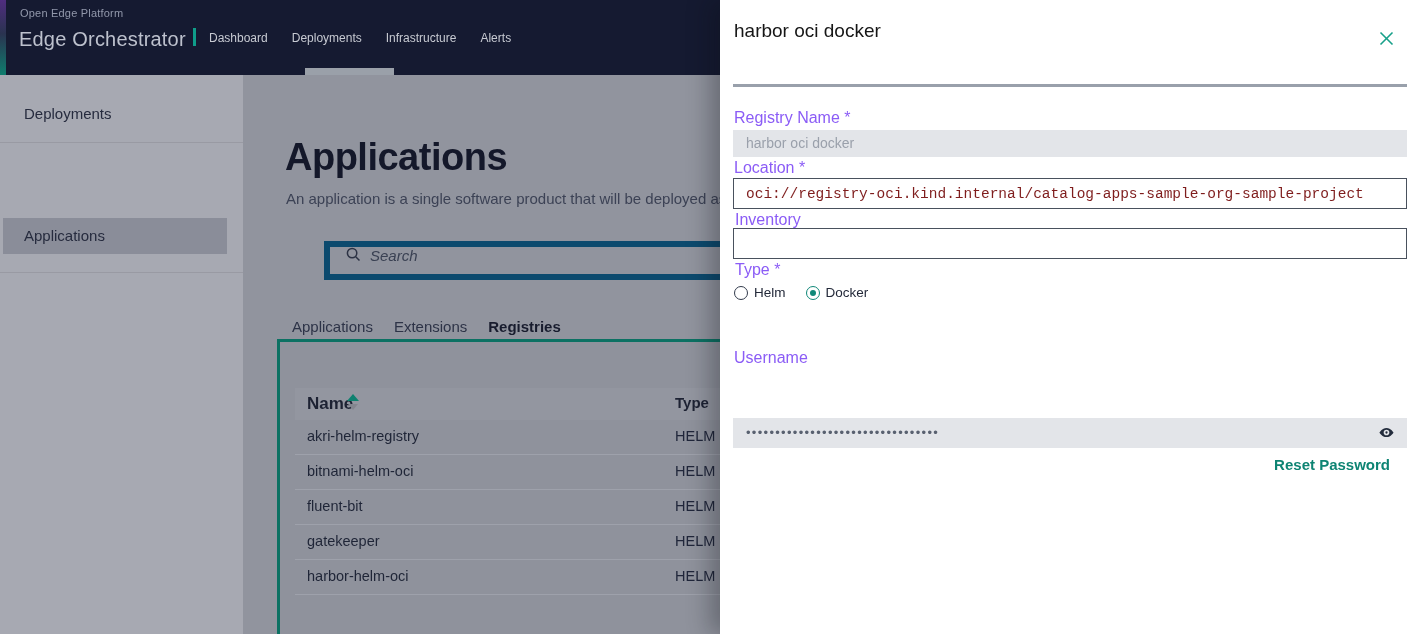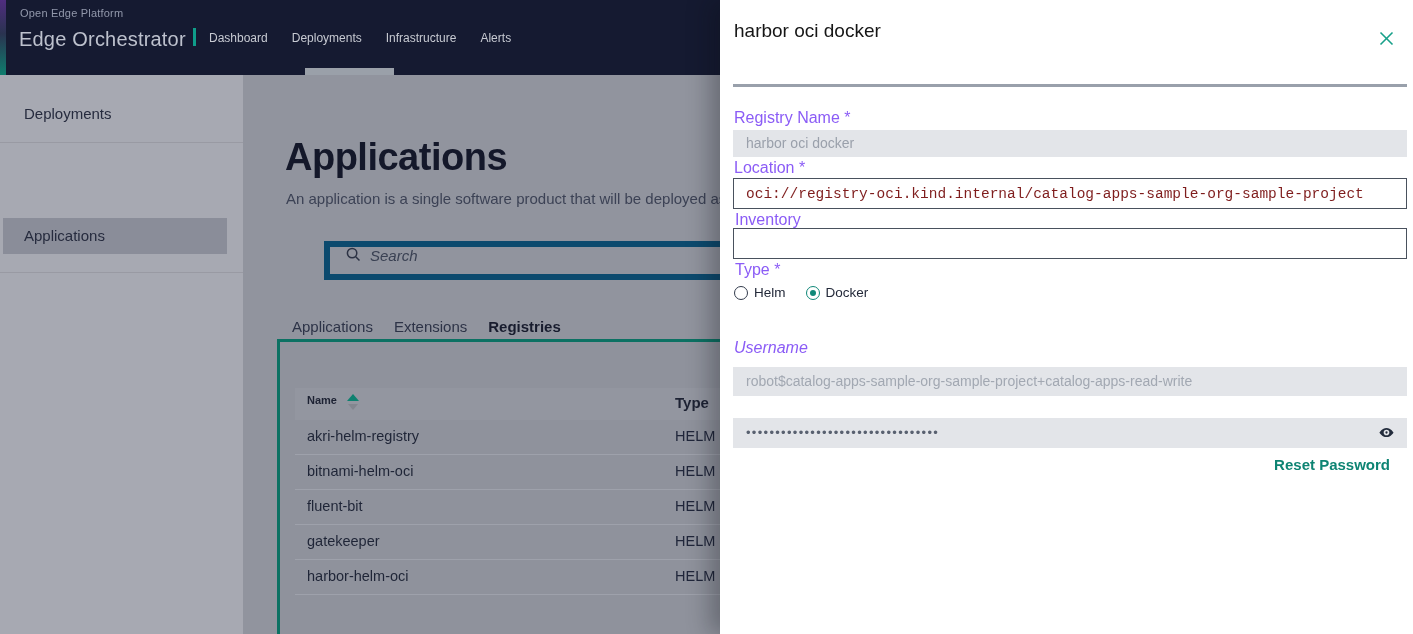--- a/index.html
+++ b/index.html
@@ -30,21 +30,21 @@
   .searchbox { position:absolute; left:281px; top:241px; width:560px; height:39px; border:6px solid #0c4a6e; display:flex; align-items:flex-start; z-index:1;margin-left:43px; }
   .searchbox svg { margin-left:16px; flex:0 0 auto; }
   .searchbox input { border:0; outline:0; background:transparent; font-family:"Liberation Sans",sans-serif;
     font-style:italic; font-size:15px; color:#3a4153; margin-left:9px; width:400px; }
   .searchbox input::placeholder { color:#3a4153; opacity:1; }
   .tabs { position:absolute; left:292px; top:318px; display:flex; gap:21px; z-index:1; }
   .tab { font-size:15px; color:#2d3347; white-space:nowrap; }
   .tab.active { color:#181c2e; font-weight:700; }
   .panel { position:absolute; left:277px; top:339px; width:880px; height:361px; border:3px solid #0c7163; background:#8f929c; z-index:1; }
   .thead { position:absolute; left:295px; top:388px; width:830px; height:32px; background:#9396a0; z-index:1; }
-  .th-name { position:absolute; left:12px; top:6px; font-size:11px; font-weight:700; color:#1d2233; }
+  .th-name { position:absolute; left:12px; top:6px; font-size:17px; font-weight:700; color:#1d2233; }
   .th-type { position:absolute; left:380px; top:6px; font-size:15px; font-weight:700; color:#1d2233; }
   .sort { position:absolute; left:52px; top:5px; width:12px; height:20px; }
   .sort .up { position:absolute; left:0; top:1px; width:0; height:0; border-left:6px solid transparent; border-right:6px solid transparent; border-bottom:7px solid #0e8170; }
   .sort .down { position:absolute; left:1px; top:11px; width:0; height:0; border-left:5px solid transparent; border-right:5px solid transparent; border-top:6px solid #83868f; }
   .rows { position:absolute; left:295px; top:420px; width:830px; z-index:1; }
   .row { position:relative; height:35px; border-bottom:1px solid #9ea1ab; }
   .cell-name { position:absolute; left:12px; top:8px; font-size:14.5px; color:#1f2537;text-align:center; }
   .cell-type { position:absolute; left:380px; top:8px; font-size:14.5px; color:#20263a; }
 
   
@@ -181,24 +181,21 @@
         <span class="radio-circle"></span>
         <span class="radio-label">Helm</span>
       </span>
       <span class="radio-opt checked">
         <span class="radio-circle"></span>
         <span class="radio-label">Docker</span>
       </span>
     </div>
 
 
-    <div class="f-label" style="top:339px;font-style:italic;">Username</div>
-    <div class="f-disabled" style="top:367px; height:29px;">
-      <div class="dis-text" style="line-height:29px; color:#a2a8b2;">robot$catalog-apps-sample-org-sample-project+catalog-apps-read-write</div>
-    </div>
+    <div class="f-label" style="top:349px;">Username</div>
 
     <div class="f-label" style="top:400px;margin-top:30px;">Password</div>
     <div class="f-disabled" style="top:418px; height:30px;">
       <div class="pw-dots">•••••••••••••••••••••••••••••••••</div>
       <svg class="eye" width="17" height="17" viewBox="0 0 24 24">
         <path fill="#232c3c" d="M12 5.5c-6.3 0-10 6.5-10 6.5s3.7 6.5 10 6.5 10-6.5 10-6.5-3.7-6.5-10-6.5zm0 10.5a4 4 0 1 1 0-8 4 4 0 0 1 0 8zm0-2.4a1.6 1.6 0 1 0 0-3.2 1.6 1.6 0 0 0 0 3.2z"></path>
       </svg>
     </div>
 
     <div class="reset-link">Reset Password</div>

